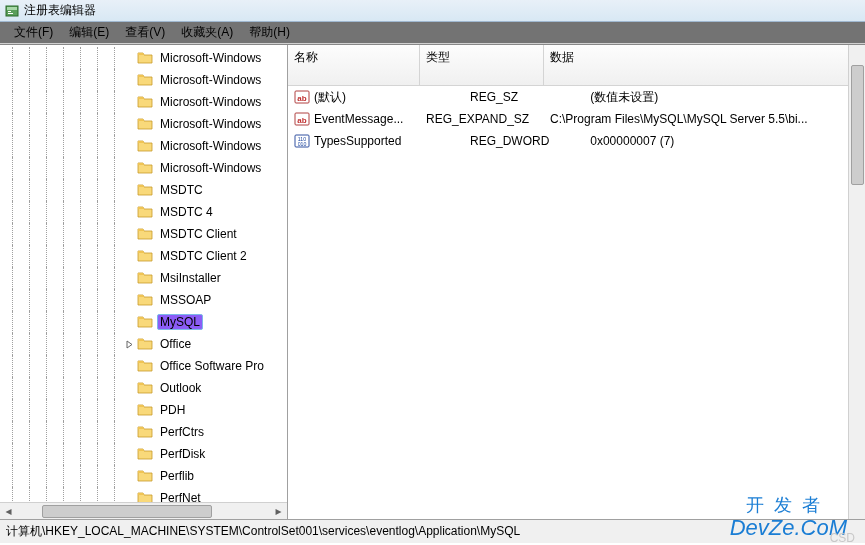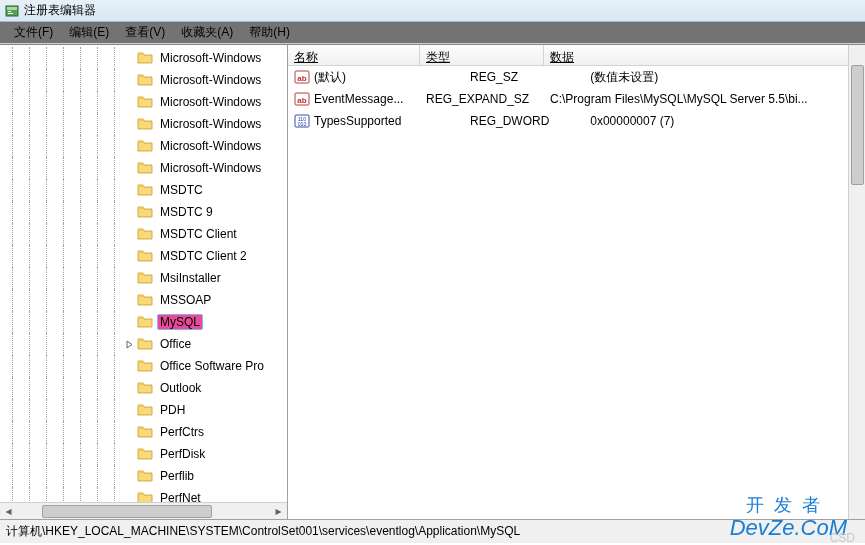--- a/index.html
+++ b/index.html
@@ -74,21 +74,21 @@
   width: 16px; height: 16px;
   flex-shrink: 0;
   margin-right: 4px;
 }
 .tree-label {
   padding: 1px 3px;
   overflow: hidden;
   text-overflow: clip;
 }
 .tree-label.selected {
-  background: #ec4899;
+  background: #8b5cf6;
   border: 1px solid #7cb8e8;
   border-radius: 2px;
   padding: 0 2px;
 }
 .hscroll {
   position: absolute; bottom: 0; left: 0; right: 0;
   height: 17px;
   background: #f0f0f0;
   border-top: 1px solid #d0d0d0;
   display: flex; align-items: center;
@@ -105,24 +105,23 @@
   border-radius: 2px;
   left: 25px; width: 170px;
 }
 .list-pane {
   flex: 1;
   position: relative;
   overflow: hidden;
 }
 .list-header {
   display: flex;
-  height: 21px;
+  height: 41px;
   background: linear-gradient(#fdfdfd, #f0f0f0);
   border-bottom: 1px solid #d4d4d4;
-  text-decoration: underline;
 }
 .list-header .col {
   padding: 4px 6px;
   border-right: 1px solid #d4d4d4;
   cursor: default;
 }
 .list-body { }
 .list-row {
   display: flex;
   height: 22px;
@@ -326,21 +325,21 @@
             <div class="guide"></div>
             <div class="guide"></div>
             <div class="guide"></div>
             <div class="guide"></div>
           </div>
           <span class="expander"></span>
           <span class="folder-icon"><svg viewBox="0 0 16 16">
               <path d="M1 3h5l1 2h8v8H1z" fill="#f9d97a" stroke="#c89b2a" stroke-width="0.8"></path>
               <path d="M1 3h5l1 2H1z" fill="#f0c454"></path>
             </svg></span>
-          <span class="tree-label">MSDTC 9</span>
+          <span class="tree-label">MSDTC 4</span>
         </div>
         <div class="tree-row">
           <div class="guides">
             <div class="guide"></div>
             <div class="guide"></div>
             <div class="guide"></div>
             <div class="guide"></div>
             <div class="guide"></div>
             <div class="guide"></div>
             <div class="guide"></div>

